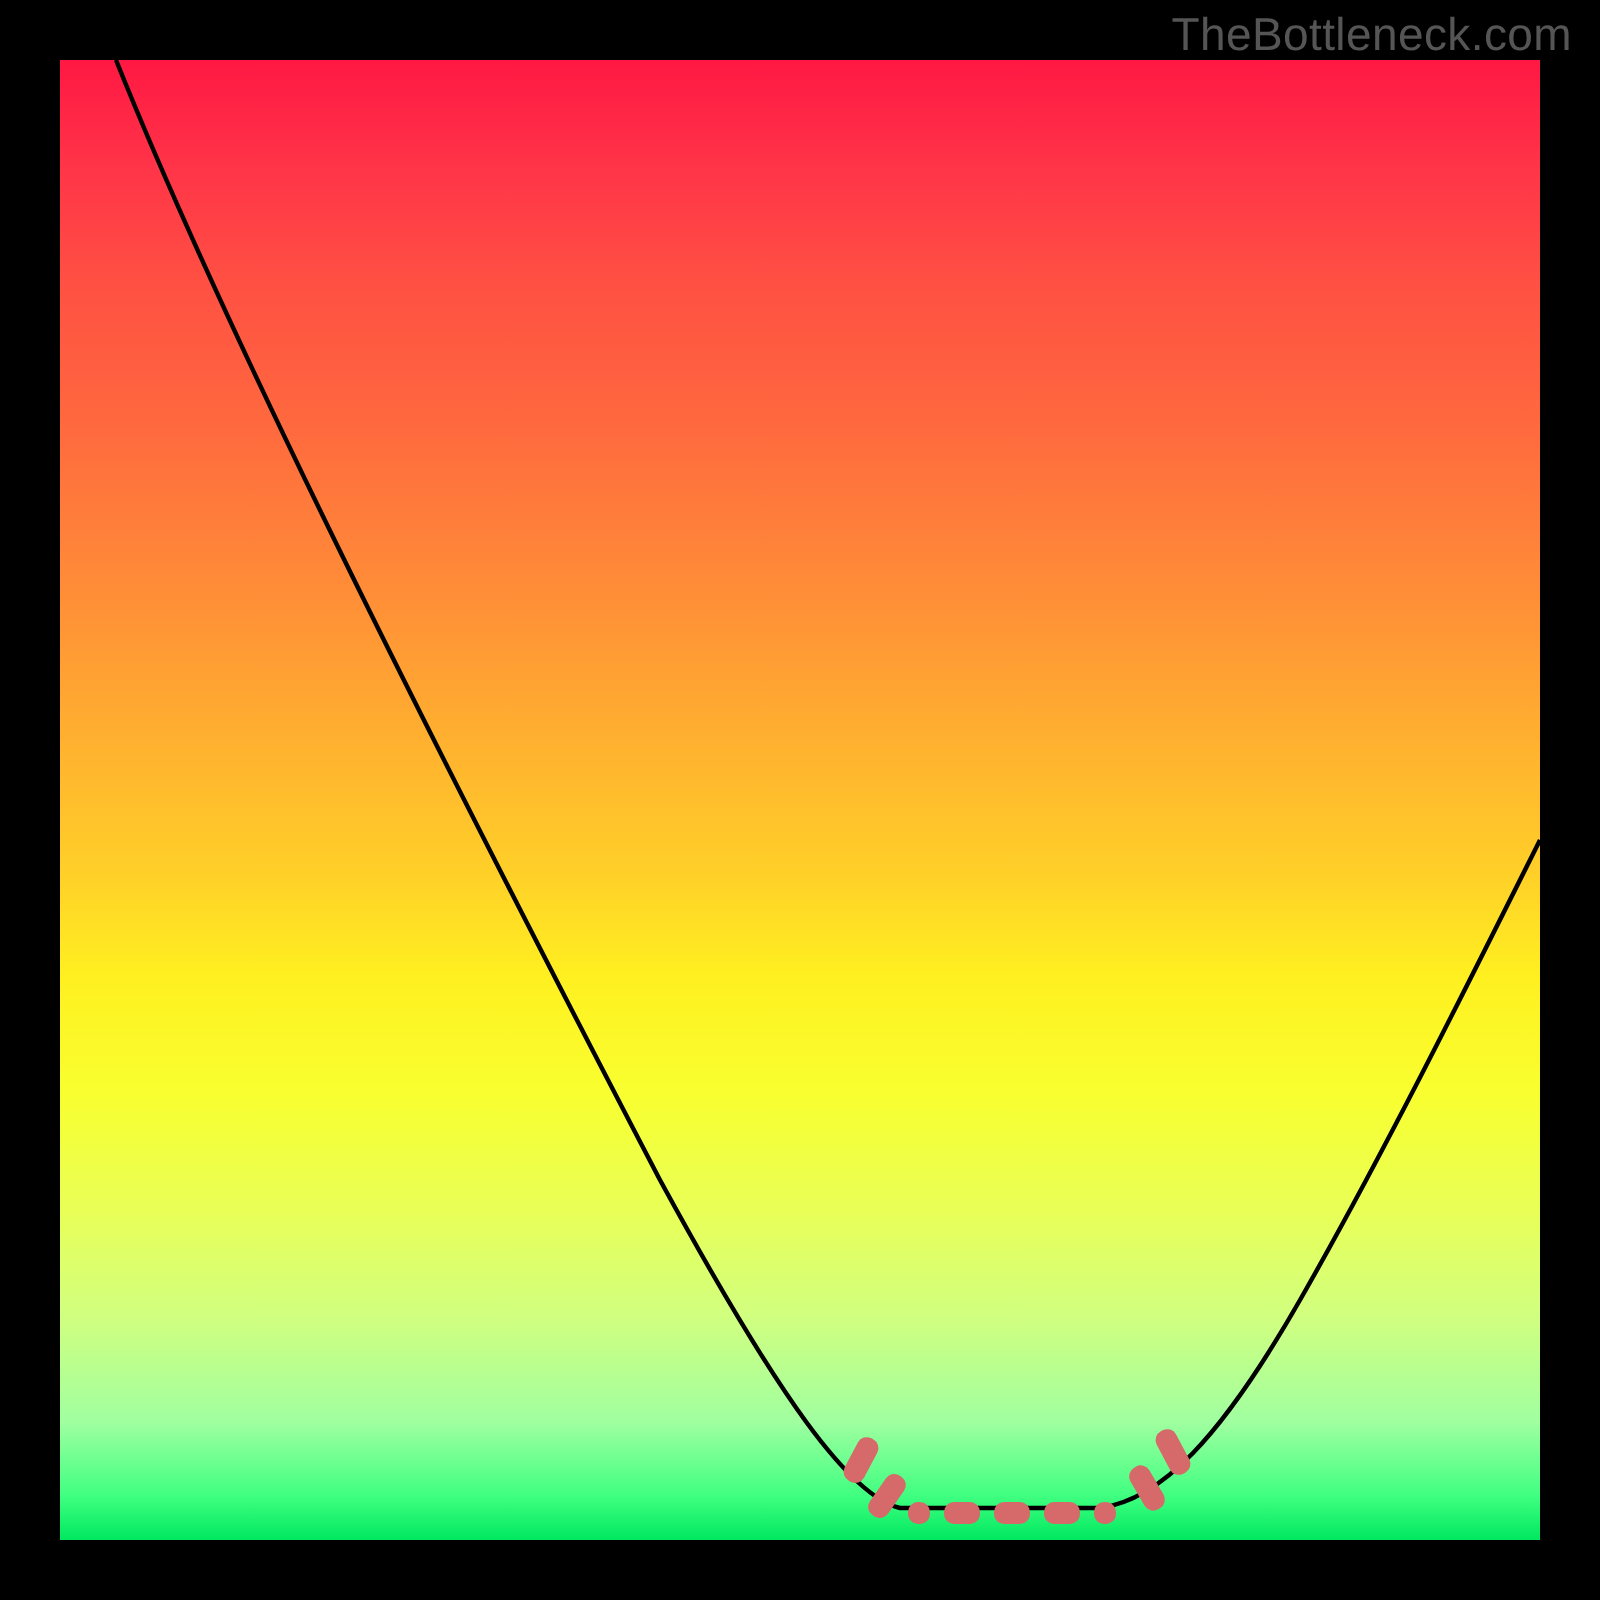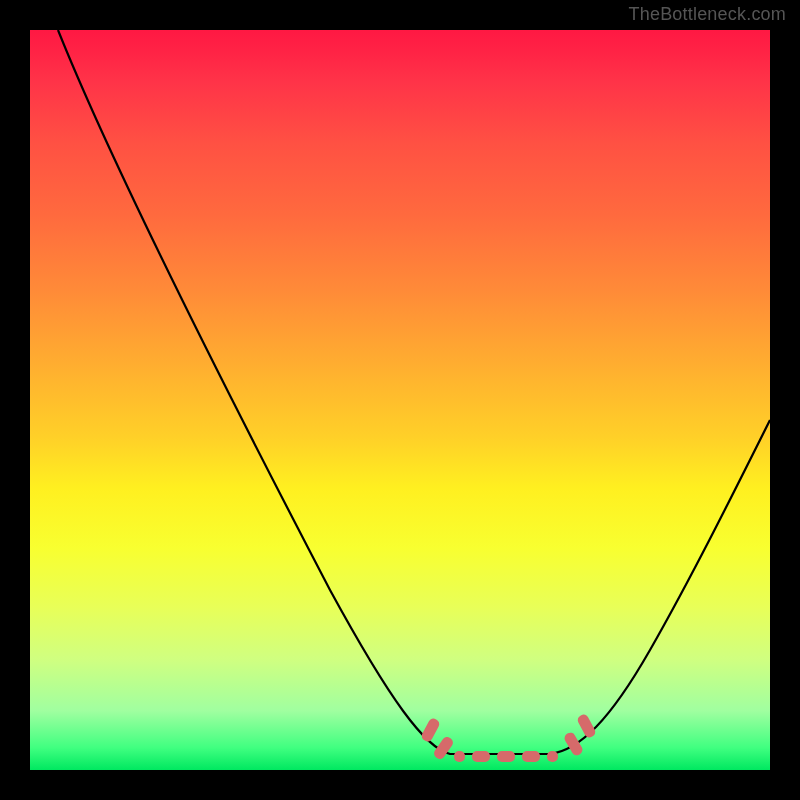--- a/index.html
+++ b/index.html
@@ -1,17 +1,17 @@
 <!DOCTYPE html>
 <html><head>
 <meta charset="utf-8">
 <style>
   * { margin: 0; padding: 0; box-sizing: border-box; }
   body { width: 800px; height: 800px; background: #000; position: relative; font-family: Arial, sans-serif; overflow: hidden; }
-  .watermark { position: absolute; top: 4px; right: 14px; color: #555; font-size: 18px; font-weight: 500; z-index: 10; letter-spacing: 0.2px; }
+  .watermark { position: absolute; top: 4px; right: 14px; color: #555; font-size: 23px; font-weight: 500; z-index: 10; letter-spacing: 0.2px; }
   .plot-area { position: absolute; left: 30px; top: 30px; width: 740px; height: 740px; }
   .gradient-bg { position: absolute; inset: 0; background: linear-gradient(to bottom,
       #ff1843 0%,
       #ff3348 7%,
       #ff5043 15%,
       #ff6a3e 25%,
       #ff8a38 35%,
       #ffad30 45%,
       #ffd028 55%,
       #fff020 62%,

